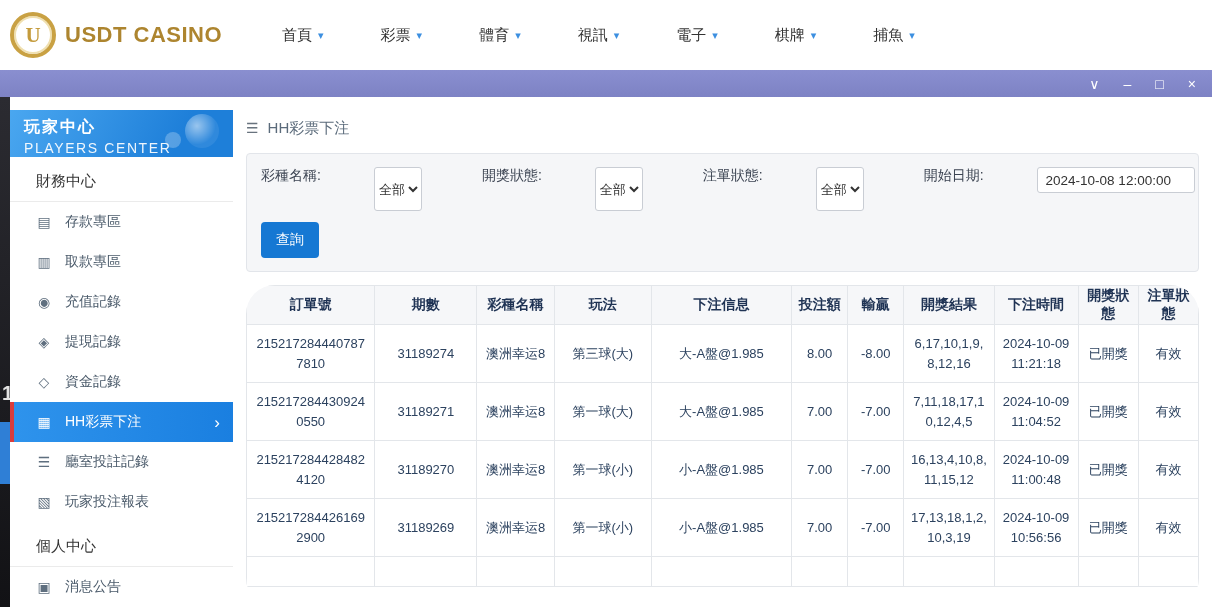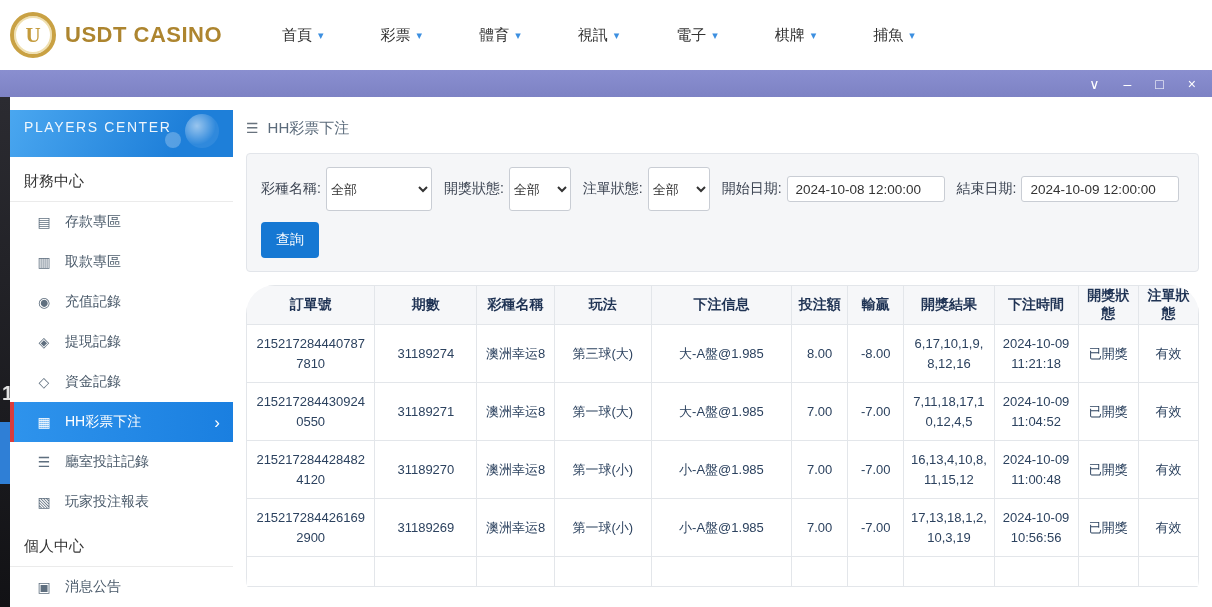--- a/index.html
+++ b/index.html
@@ -32,36 +32,36 @@
   
   .sidebar { width:223px; flex:0 0 223px; background:#fff; overflow:hidden; display:flex; flex-direction:column; }
   .sidebar-header { margin-top:13px; height:48px; background:linear-gradient(115deg,#4aa7f0 0%,#1e7fd9 75%);
                     color:#fff; padding:7px 0 0 14px; position:relative; overflow:hidden; }
   .sidebar-header::after { content:""; position:absolute; right:14px; top:4px; width:34px; height:34px; border-radius:50%;
                            background:radial-gradient(circle at 35% 35%, rgba(255,255,255,.55), rgba(255,255,255,.08) 60%); }
   .sidebar-header::before { content:""; position:absolute; right:52px; top:22px; width:16px; height:16px; border-radius:50%;
                             background:rgba(255,255,255,.25); }
   .sidebar-title { font-size:16px; font-weight:bold; letter-spacing:2px; }
   .sidebar-subtitle { font-size:14px; letter-spacing:1.6px; opacity:.92; margin-top:2px; }
-  .side-section-label { font-size:15px; color:#333; padding:15px 14px 10px; border-bottom:1px solid #ebebeb; }
+  .side-section-label { font-size:15px; color:#333; padding:15px 26px 10px; border-bottom:1px solid #ebebeb; }
   .side-item { height:40px; display:flex; align-items:center; padding-left:26px; gap:13px;
                font-size:14px; color:#4a5a6a; cursor:pointer; flex:0 0 40px; }
   .side-item.active { background:linear-gradient(90deg,#2e93ec,#1a7fe0); color:#fff;
                       border-left:4px solid #d93c3c; padding-left:22px; }
   .side-icon { font-size:14px; width:16px; text-align:center; color:#5f6f7f; }
   .side-item.active .side-icon { color:#fff; }
   .side-chevron { margin-left:auto; margin-right:13px; font-size:17px; line-height:1; }
 
   
   .main { flex:1; background:#fff; padding:6px 13px 0; overflow:hidden; display:flex; flex-direction:column; }
   .breadcrumb { height:50px; display:flex; align-items:center; gap:9px; color:#5b6b7b; font-size:15px; flex:0 0 50px; }
   .crumb-icon { font-size:14px; color:#68737e; cursor:pointer; }
 
   .filters { background:#f5f6f8; border:1px solid #e2e5ea; border-radius:4px; padding:13px 14px; flex:0 0 auto; }
-  .filter-row { display:flex; align-items:center; }
+  .filter-row { display:flex; align-items:flex-start;gap:48px; }
   .f-label { font-size:14px; color:#3c4452; margin:0 5px 0 12px; white-space:nowrap; }
   .f-label:first-child { margin-left:0; }
   .f-select { height:44px; border:1px solid #c9cdd4; border-radius:3px; background:#fff; font-size:13px; color:#333; width:62px; }
   .f-select.wide { width:106px; }
   .f-input { height:25px; border:1px solid #c9cdd4; border-radius:3px; font-size:13.5px; color:#333; width:158px; padding:12px 8px; background:#fff; }
   .btn-search { margin-top:11px; height:36px; background:#1678d3; color:#fff; border:none; border-radius:4px;
                 font-size:14px; padding:0 15px; cursor:pointer; display:block; }
 
   .table-wrap { margin-top:13px; flex:1; overflow:hidden;border-radius:29px; }
   table { border-collapse:collapse; width:100%; table-layout:fixed; }
@@ -124,20 +124,21 @@
 
     <div class="window-body">
 
       <div class="left-strip">
         <div class="strip-num">1</div>
         <div class="strip-box"></div>
       </div>
 
       <aside class="sidebar">
         <div class="sidebar-header">
+          <div class="sidebar-title">玩家中心</div>
           <div class="sidebar-subtitle">PLAYERS CENTER</div>
         </div>
         <div id="sidebar-sections">
             <div class="side-section-label">財務中心</div>
             <div class="side-item">
               <span class="side-icon">▤</span>
               <span class="side-label">存款專區</span>
             </div>
             <div class="side-item">
               <span class="side-icon">▥</span>

